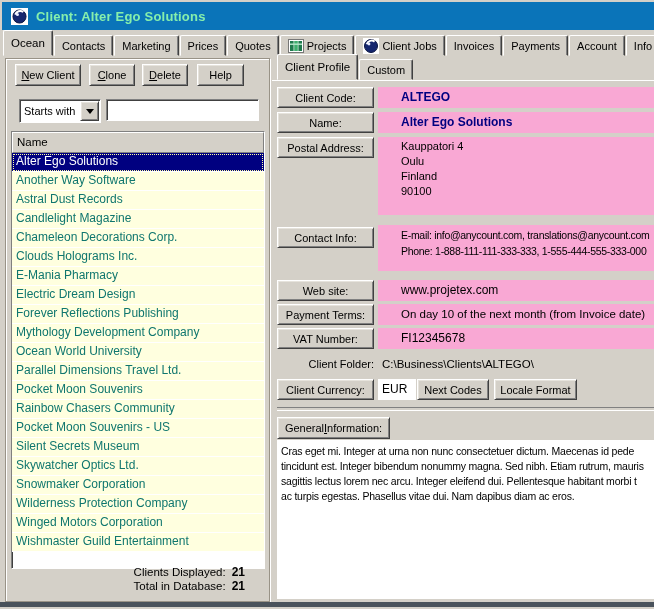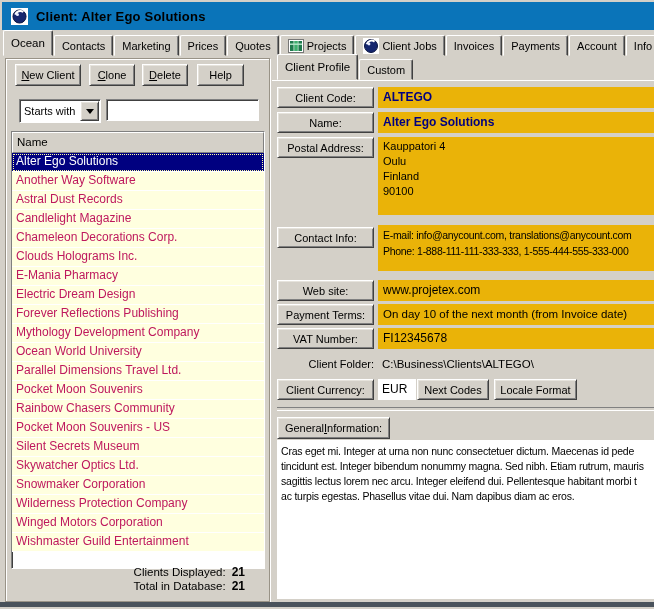--- a/index.html
+++ b/index.html
@@ -9,21 +9,21 @@
     font-family:"Liberation Sans", sans-serif;
     font-size:11px;color:#000;
   }
   
   .titlebar{
     position:absolute;left:2px;top:2px;right:0;height:28px;
     background:#0a74b9;display:flex;align-items:center;gap:8px;padding-left:9px;
   }
   .titlebar .app-icon{width:17px;height:17px;background:#fff;display:flex;
     align-items:center;justify-content:center;flex:0 0 auto;}
-  .titlebar .title{color:#000000;font-weight:bold;font-size:13px;letter-spacing:.2px;}
+  .titlebar .title{color:#86efac;font-weight:bold;font-size:13px;letter-spacing:.2px;}
   
   .tabbar{
     position:absolute;left:3px;top:31px;right:0;height:25px;
     display:flex;align-items:flex-end;
   }
   .tab{
     height:19px;line-height:18px;padding:0 7px;margin-right:1px;
     background:#d4d0c8;border:1px solid;border-color:#fff #404040 #d4d0c8 #fff;
     border-radius:2px 2px 0 0;box-shadow:inset -1px 0 0 #808080;
     display:flex;align-items:center;gap:3px;white-space:nowrap;font-size:11px;
@@ -66,35 +66,35 @@
   }
   .client-list{
     position:absolute;left:5px;top:72px;width:254px;height:438px;box-sizing:border-box;
     overflow:hidden;
   }
   .list-header{
     height:19px;line-height:18px;padding-left:4px;background:#d4d0c8;
     border:1px solid;border-color:#fff #808080 #808080 #fff;font-size:11.5px;
   }
   .listrow{
-    height:18px;line-height:17px;padding-left:4px;background:#ffffdf;color:#be185d;
+    height:18px;line-height:17px;padding-left:4px;background:#ffffdf;color:#0f766e;
     border-bottom:1px solid #fff;font-size:12px;white-space:nowrap;overflow:hidden;
   }
   .listrow.sel{background:#000080;color:#fff;outline:1px dotted #ffffa0;outline-offset:-2px;}
   .stats{position:absolute;left:0;right:24px;bottom:8px;}
   .stat-line{display:flex;justify-content:flex-end;align-items:baseline;gap:6px;height:14px;font-size:11.5px;}
   .stat-line b{font-size:12px;}
   
   .right-panel{position:absolute;left:272px;top:56px;width:382px;height:544px;}
   .rp-tabbar{position:absolute;left:5px;top:0;right:0;height:24px;display:flex;align-items:flex-end;}
   .rp-pane-top{position:absolute;left:0;top:24px;right:0;height:1px;background:#fff;}
   .field-label{position:absolute;left:5px;width:97px;height:21px;font-size:11px;}
   .value-box{
     position:absolute;left:106px;right:0;height:21px;line-height:21px;
-    background:#eab308;padding-left:5px;font-size:12px;white-space:nowrap;overflow:hidden;
+    background:#f9a8d4;padding-left:23px;font-size:12px;white-space:nowrap;overflow:hidden;
   }
   .navy{color:#000080;font-weight:bold;}
   .multiline{line-height:15px;padding-top:2px;white-space:pre;font-size:11px;}
   .tight{letter-spacing:-0.3px;font-size:10.5px;line-height:16px;}
   .flat-label{position:absolute;left:5px;width:97px;height:14px;text-align:right;line-height:14px;}
   .flat-value{position:absolute;left:110px;right:0;height:14px;line-height:14px;font-size:11.5px;white-space:nowrap;overflow:hidden;}
   .eur-box{position:absolute;left:106px;width:34px;height:21px;background:#fff;line-height:21px;padding-left:4px;font-size:12px;}
   .mini-btn{position:absolute;height:21px;font-size:11px;}
   .separator{position:absolute;left:5px;right:0;height:2px;
     border-top:1px solid #808080;border-bottom:1px solid #fff;}

